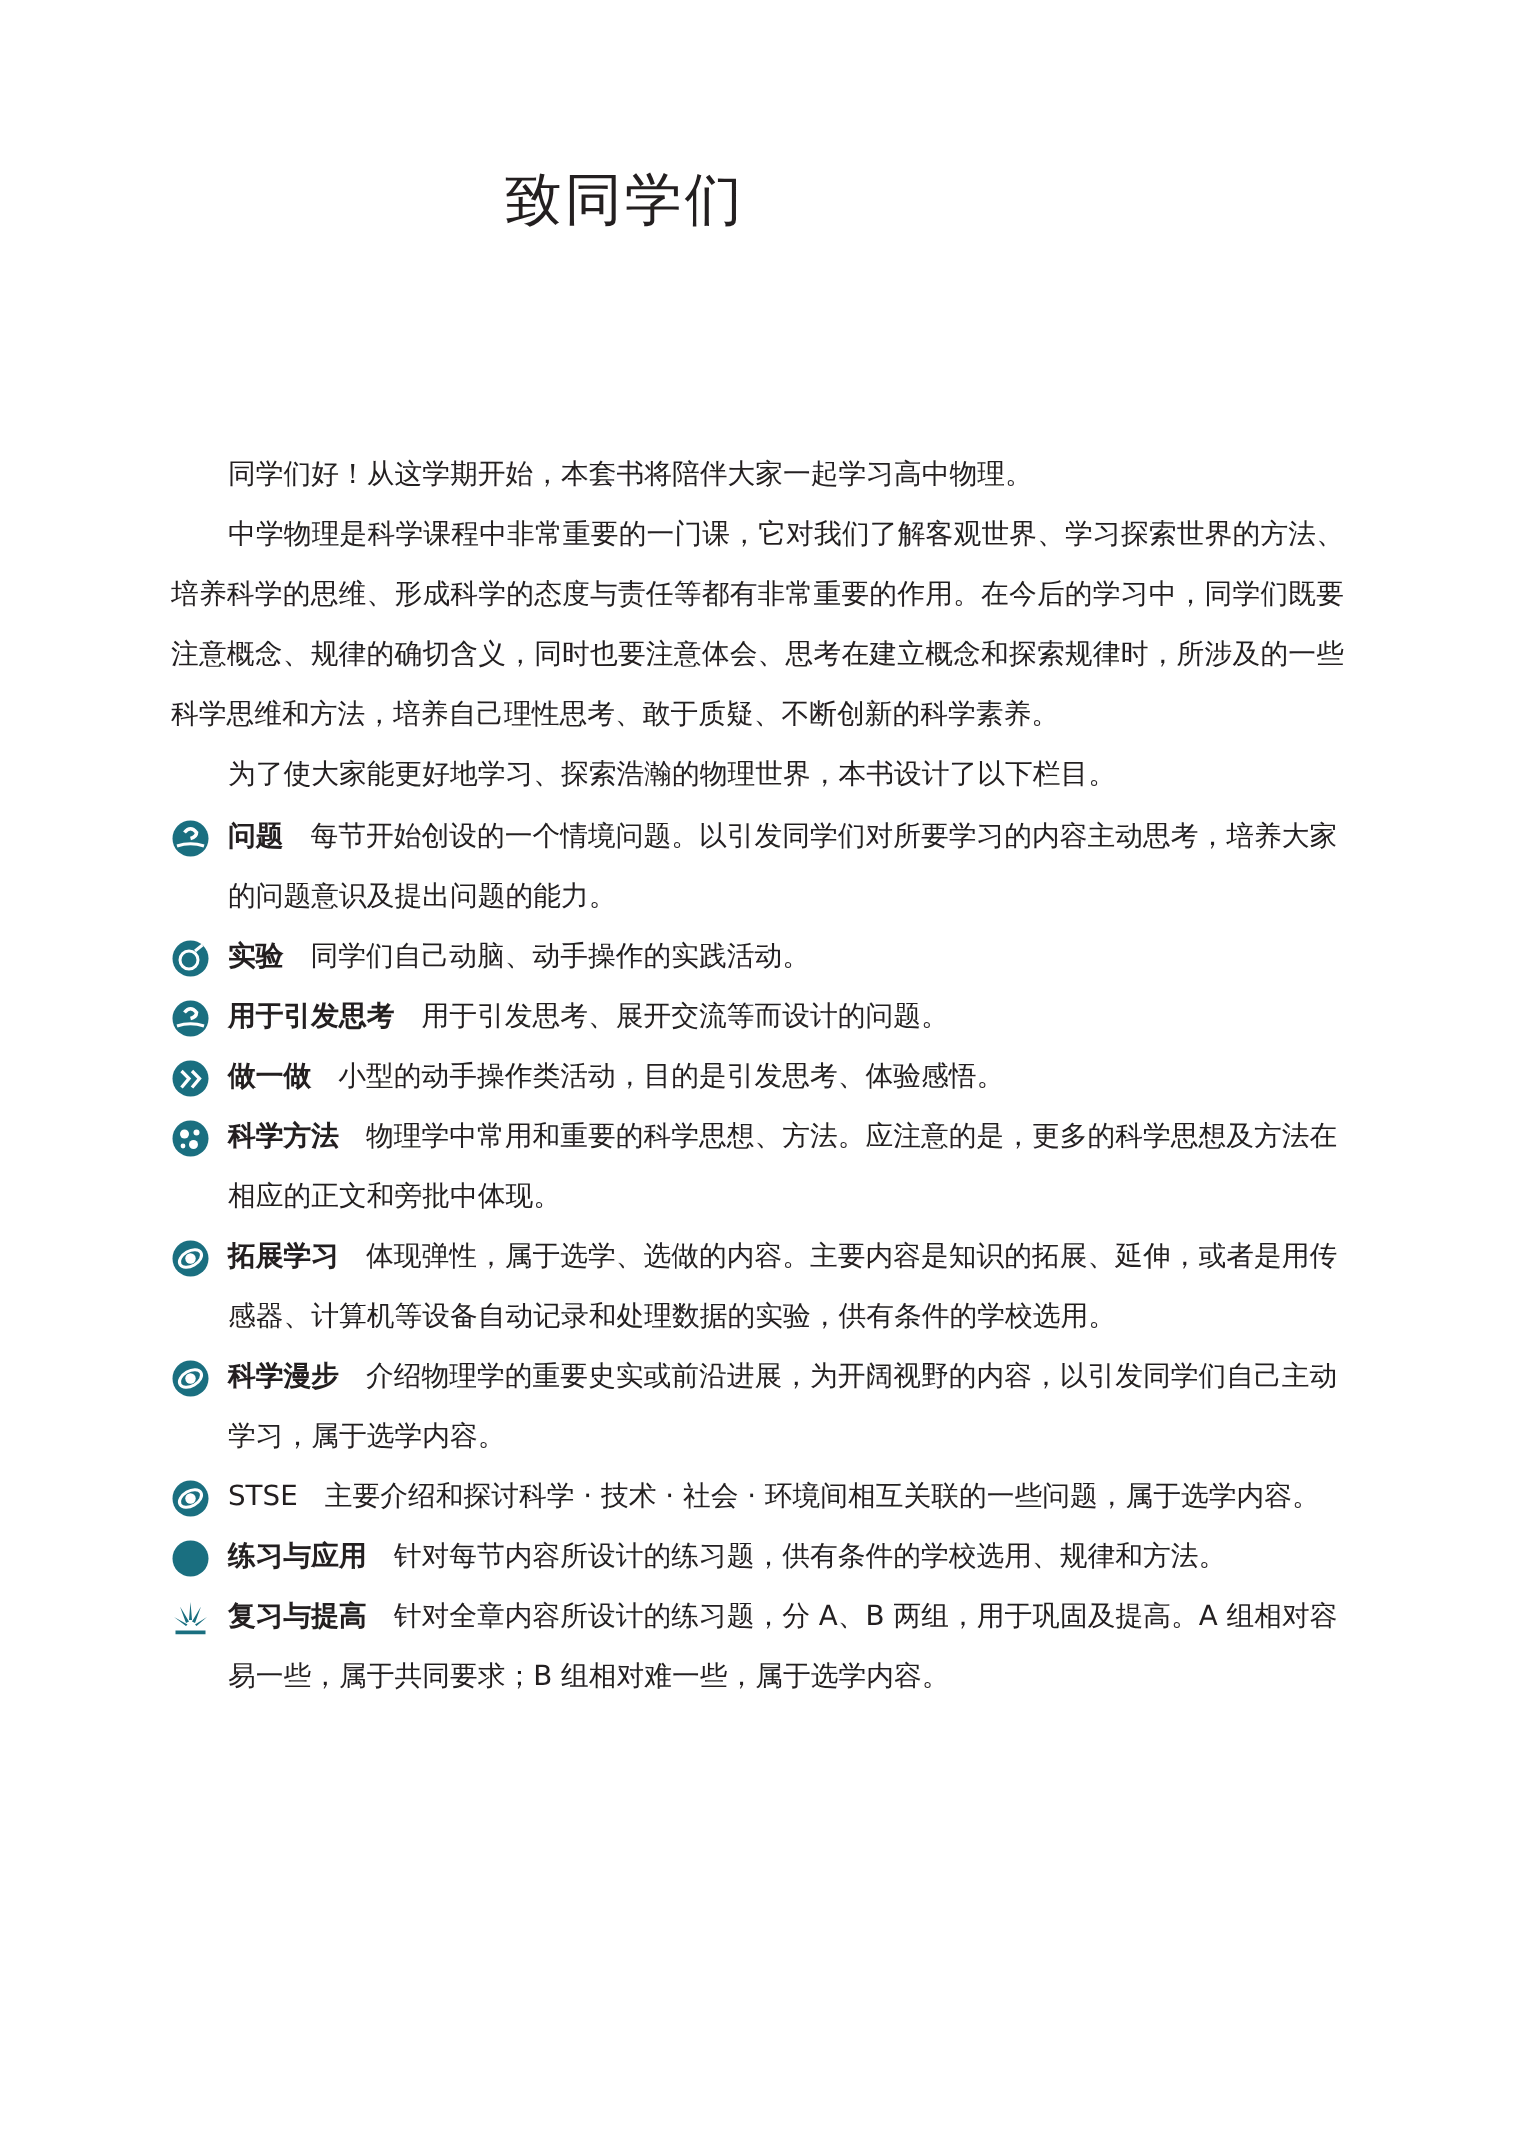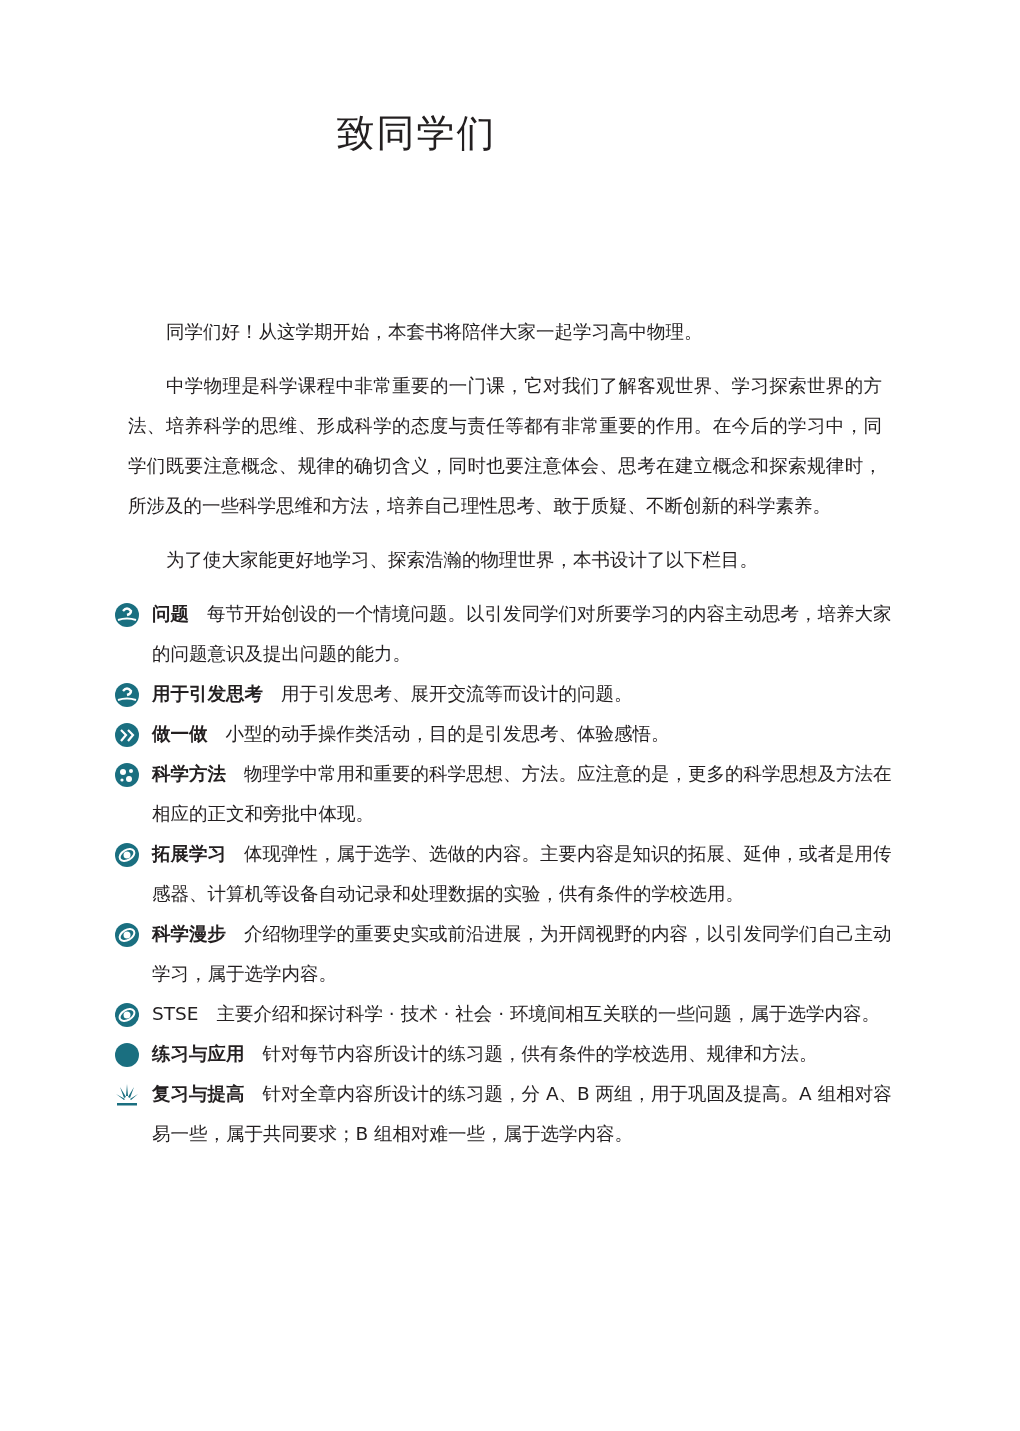--- a/index.html
+++ b/index.html
@@ -2,22 +2,22 @@
 <html><head>
 <meta charset="utf-8">
 <style>
   html, body { margin: 0; padding: 0; background: #ffffff; }
   body { width: 1020px; height: 1431px; position: relative; overflow: hidden;
          font-family: "DejaVu Serif", "Liberation Serif", serif; color: #231f20; }
   .title { position: absolute; top: 108px; left: 0; width: 833px; text-align: center;
            font-size: 38px; font-weight: normal; letter-spacing: 2px;
            font-family: "DejaVu Serif", serif; margin: 0; }
   .body-text { position: absolute; left: 114px; top: 298px; width: 782px; }
-  .para { font-size: 18.5px; line-height: 40px; margin: 14px; text-indent: 38px;
-          text-align: justify; font-family: Liberation Serif, serif; font-weight: 300; }
+  .para { font-size: 18.5px; line-height: 40px; margin: 0; text-indent: 38px;
+          text-align: justify; font-family: Liberation Mono, monospace; font-weight: 300; }
   .item { position: relative; padding-left: 38px; font-size: 18.5px; line-height: 40px;
           font-family: "DejaVu Sans", sans-serif; }
   .item .icon { position: absolute; left: 0; top: 8px; width: 26px; height: 26px; }
   .item .label { font-weight: bold; margin-right: 18px; margin-top: 20px; }
   .item .desc { }
 </style>
 </head>
 <body>
 
 <h1 class="title">致同学们</h1>
@@ -27,20 +27,28 @@
   <p class="para">中学物理是科学课程中非常重要的一门课，它对我们了解客观世界、学习探索世界的方法、培养科学的思维、形成科学的态度与责任等都有非常重要的作用。在今后的学习中，同学们既要注意概念、规律的确切含义，同时也要注意体会、思考在建立概念和探索规律时，所涉及的一些科学思维和方法，培养自己理性思考、敢于质疑、不断创新的科学素养。</p>
   <p class="para">为了使大家能更好地学习、探索浩瀚的物理世界，本书设计了以下栏目。</p>
 
   <div class="item">
     <svg class="icon" viewBox="0 0 26 26">
         <circle cx="13" cy="13" r="12" fill="#1a6f80"></circle>
         <path d="M9 9 Q13 4 17 9 Q17 12 13 13" stroke="#fff" stroke-width="2.4" fill="none"></path>
         <path d="M4 18 Q13 15 22 18" stroke="#fff" stroke-width="2" fill="none"></path>
       </svg>
     <span class="label">问题</span><span class="desc">每节开始创设的一个情境问题。以引发同学们对所要学习的内容主动思考，培养大家的问题意识及提出问题的能力。</span>
+  </div>
+  <div class="item">
+    <svg class="icon" viewBox="0 0 26 26">
+        <circle cx="13" cy="13" r="12" fill="#1a6f80"></circle>
+        <circle cx="12" cy="14" r="6" stroke="#fff" stroke-width="2" fill="none"></circle>
+        <path d="M16 8 L21 4" stroke="#fff" stroke-width="2"></path>
+      </svg>
+    <span class="label">实验</span><span class="desc">同学们自己动脑、动手操作的实践活动。</span>
   </div>
   <div class="item">
     <svg class="icon" viewBox="0 0 26 26">
         <circle cx="13" cy="13" r="12" fill="#1a6f80"></circle>
         <path d="M9 9 Q13 4 17 9 Q17 12 13 13" stroke="#fff" stroke-width="2.4" fill="none"></path>
         <path d="M4 18 Q13 15 22 18" stroke="#fff" stroke-width="2" fill="none"></path>
       </svg>
     <span class="label">用于引发思考</span><span class="desc">用于引发思考、展开交流等而设计的问题。</span>
   </div>
   <div class="item">

